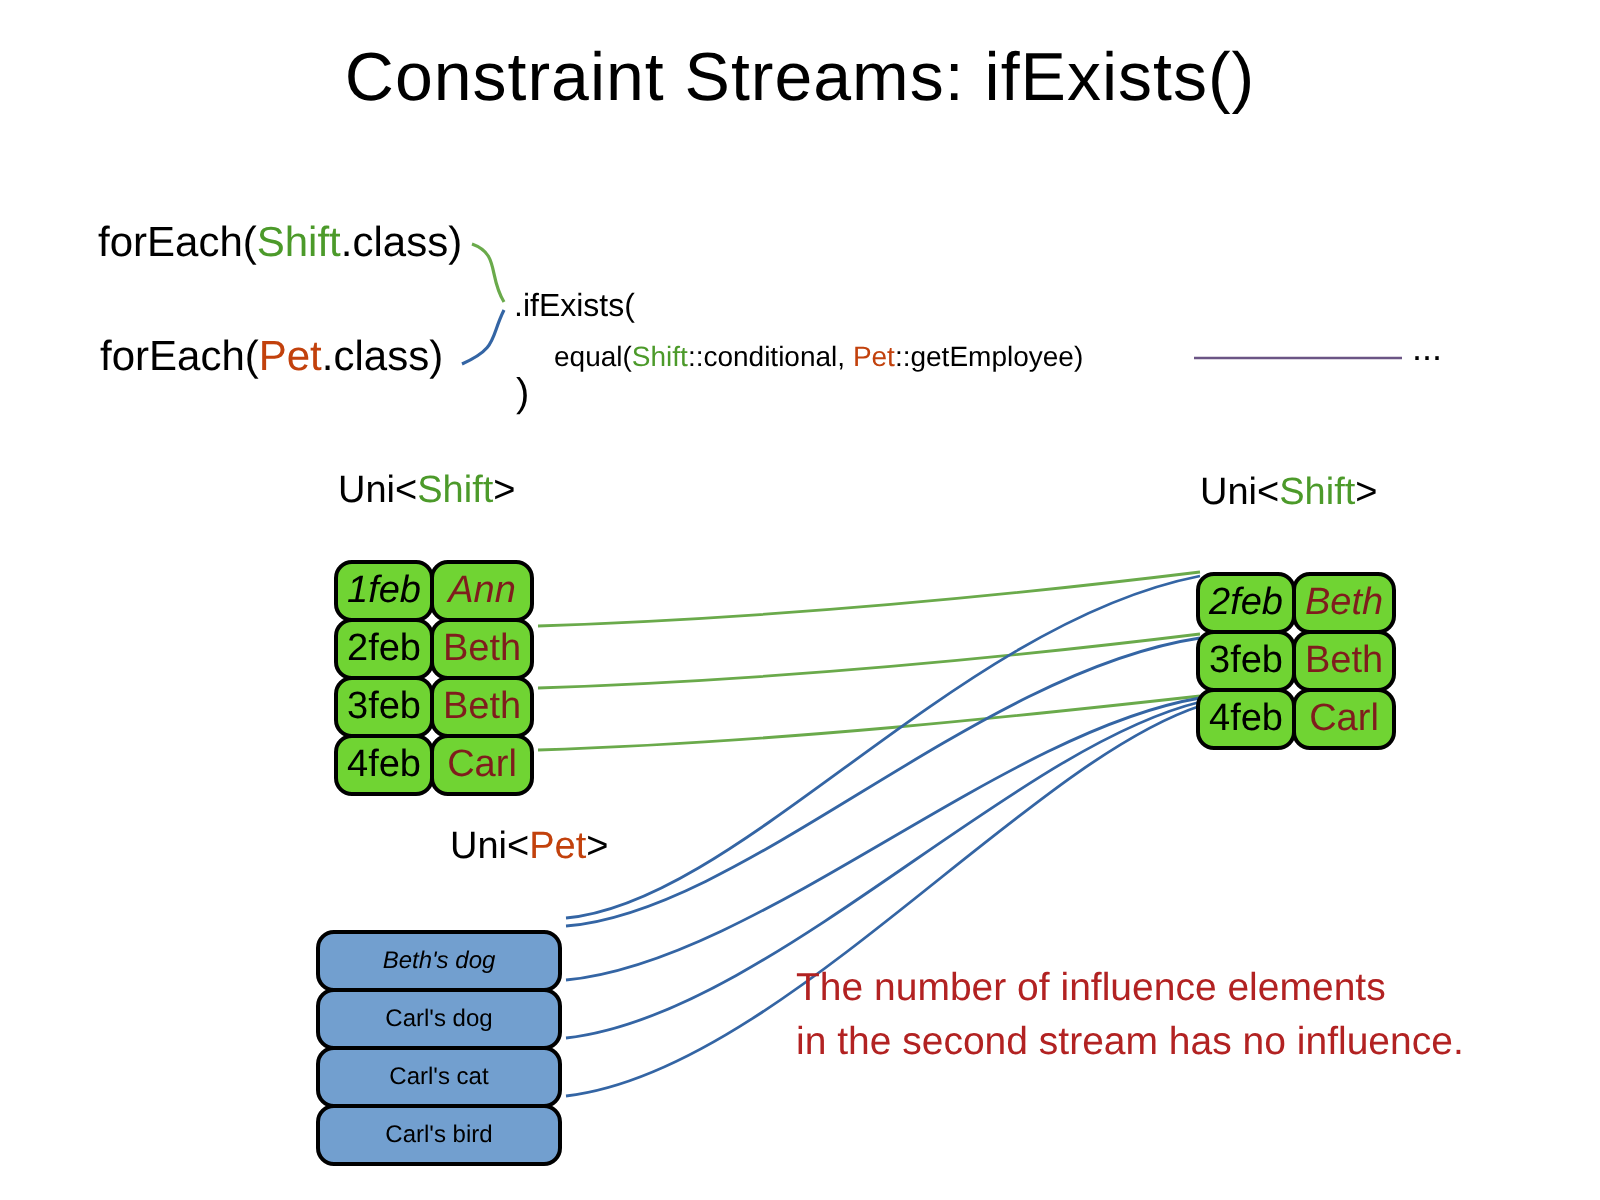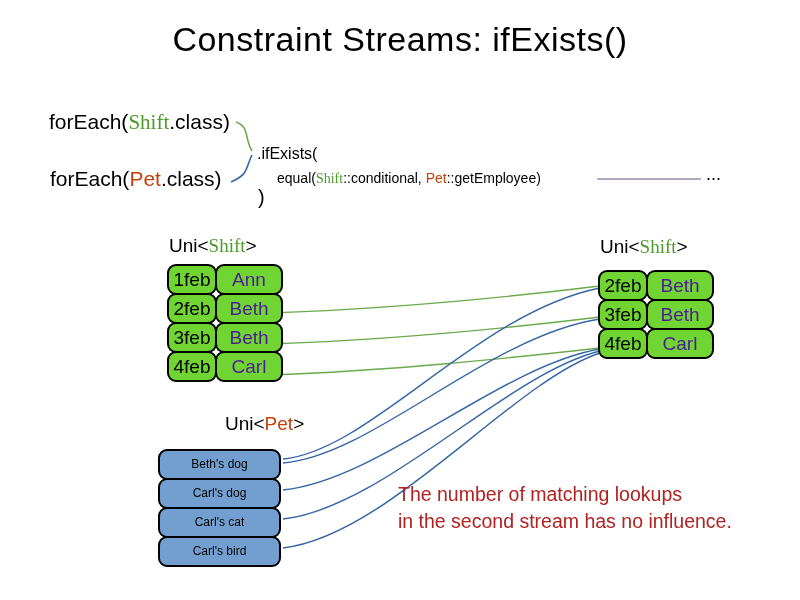--- a/index.html
+++ b/index.html
@@ -13,43 +13,43 @@
     font-size:14px; }
 
   
   .code { font-size:21px; position:absolute; white-space:nowrap; }
   .code-foreach-shift { left:49px; top:110px; }
   .code-foreach-pet   { left:50px; top:167px; }
   .code-ifexists      { left:257px; top:145px; font-size:16px; }
   .code-equal         { left:277px; top:170px; font-size:14px; }
   .code-close         { left:258px; top:186px; font-size:20px; }
   .code-ellipsis      { left:706px; top:164px; font-size:18px; }
-  .tok-shift { color:#4c9a2a;font-family:Liberation Serif, serif; }
+  .tok-shift { color:#4c9a2a; }
   .tok-pet   { color:#c2410c; }
 
   
   .uni-header { position:absolute; font-size:19px; white-space:nowrap; }
   .uni-shift-left  { left:169px; top:235px; }
   .uni-shift-right { left:600px; top:236px; }
   .uni-pet         { left:177px; top:413px;margin-left:48px; }
 
   
   .tbl { position:absolute; z-index:2; }
   .tbl-shift-left  { left:167px; top:264px; }
   .tbl-shift-right { left:598px; top:270px; }
   .tbl-pet         { left:158px; top:449px; }
   .row { display:flex; margin-top:-2px; }
-  .tbl .row:first-child { margin-top:0; }
+  .tbl .row:first-child { margin-top:16px;font-style:italic; }
   .cell {
     box-sizing:border-box; border:2px solid #000; border-radius:9px;
     background:#70d433; height:31px; line-height:27px; text-align:center;
     font-size:19px; overflow:hidden;
   }
   .cell-date { width:50px; }
-  .cell-emp  { width:68px; margin-left:-2px; color:#4c1d95; }
+  .cell-emp  { width:52px; margin-left:-2px; color:#7f1d1d; }
   .cell-pet  { width:123px; background:#729fcf; color:#000; font-size:12px; }
 
   .note { position:absolute; left:398px; top:481px; z-index:2;
     font-size:19.5px; line-height:27px; color:#b22222; white-space:nowrap; }
 
   svg.wires { position:absolute; left:0; top:0; z-index:1; }
 </style>
 </head>
 <body>
 
@@ -135,17 +135,17 @@
       </div>
     <div class="row">
         <div class="cell cell-pet">Carl's cat</div>
       </div>
     <div class="row">
         <div class="cell cell-pet">Carl's bird</div>
       </div>
   </div>
 
   <div class="note">
-    <div>The number of matching lookups</div>
+    <div>The number of influence elements</div>
     <div>in the second stream has no influence.</div>
   </div>
 
 </div>
 
 </body></html>

